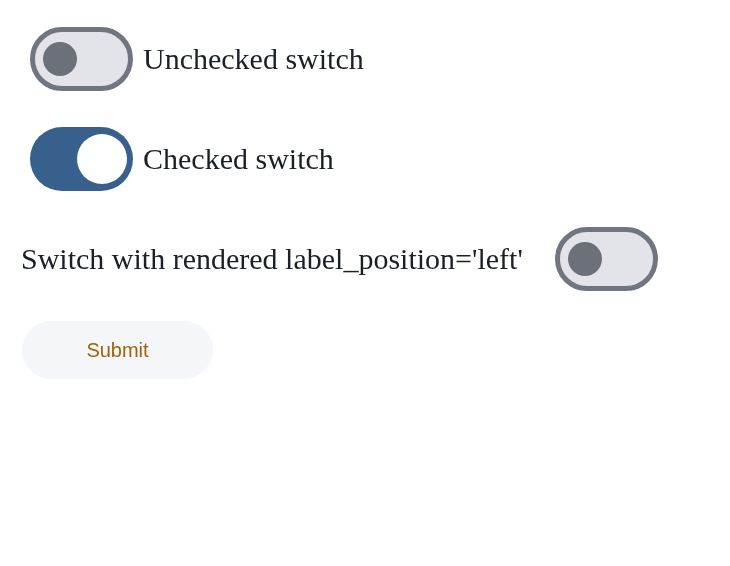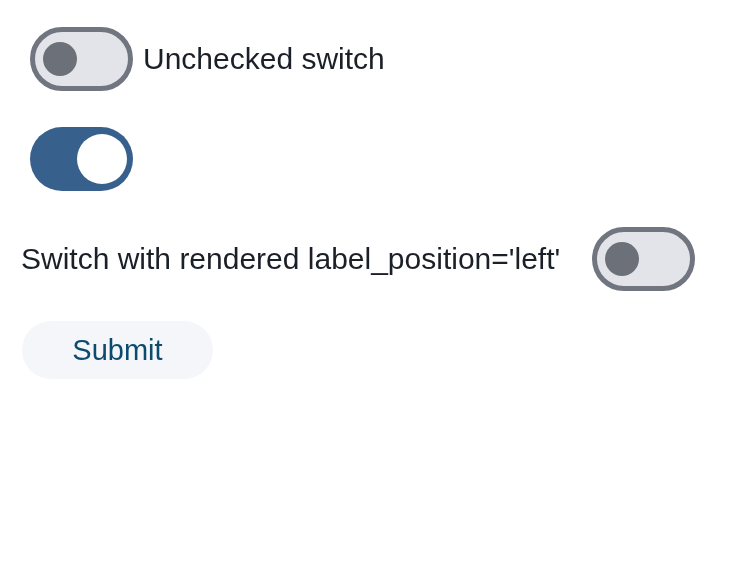--- a/index.html
+++ b/index.html
@@ -10,20 +10,21 @@
   }
   .page {
     padding: 27px 0 0 21px;
     width: 730px;
     height: 566px;
   }
   .row {
     display: flex;
     align-items: center;
     height: 64px;
+    font-family: Liberation Serif, serif;
   }
   .row.gap-a { margin-bottom: 36px; }
   .row.gap-b { margin-bottom: 37px; }
   .row.gap-c { margin-bottom: 30px; gap: 24px; }
   .row .indent { margin-left: 9px; }
 
   
   .switch {
     position: relative;
     width: 103px;
@@ -84,23 +85,23 @@
   .submit-btn {
     display: inline-flex;
     align-items: center;
     justify-content: center;
     margin-left: 1px;
     width: 191px;
     height: 58px;
     border: none;
     border-radius: 29px;
     background: #f4f6fa;
-    color: #0c4a6e;
+    color: #a16207;
     font-family: "Liberation Sans", sans-serif;
-    font-size: 29px;
+    font-size: 20px;
     font-weight: 500;
     cursor: pointer;
   }
 </style>
 </head>
 <body>
 
 <div class="page">
 
   
@@ -109,20 +110,21 @@
       <span class="thumb"></span>
     </button>
     <label class="switch-label label-right">Unchecked switch</label>
   </div>
 
   
   <div class="row gap-a">
     <button class="switch on indent" role="switch" aria-checked="true">
       <span class="thumb"></span>
     </button>
+    <label class="switch-label label-right">Checked switch</label>
   </div>
 
   
 
   
   <div class="row gap-c">
     <label class="switch-label label-left">Switch with rendered label_position='left'</label>
     <button class="switch off" role="switch" aria-checked="false">
       <span class="thumb"></span>
     </button>

